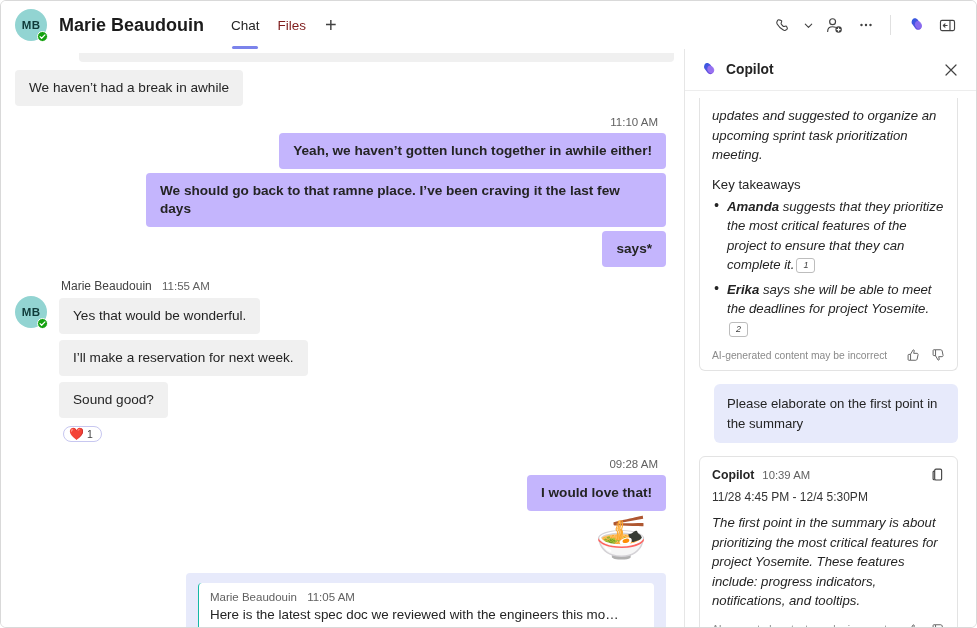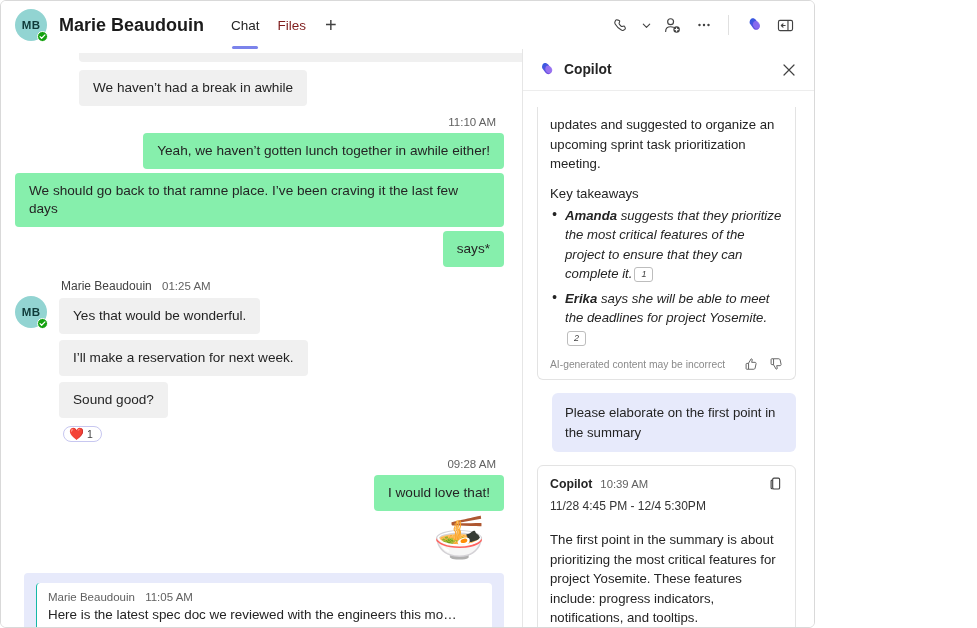--- a/index.html
+++ b/index.html
@@ -9,21 +9,21 @@
   }
   body {
     width: 977px;
     height: 628px;
     font-family: "Liberation Sans", sans-serif;
     color: #242424;
     overflow: hidden;
   }
   .app {
     position: relative;
-    width: 815px;
+    width: 977px;
     height: 628px;
     box-sizing: border-box;
     border: 1px solid #d9d9d9;
     border-radius: 6px;
     overflow: hidden;
     background: #fff;
     display: flex;
     flex-direction: column;
   }
 
@@ -164,21 +164,21 @@
   .bubble {
     border-radius: 4px;
     padding: 9px 14px;
     font-size: 13.6px;
     line-height: 18px;
     color: #242424;
     max-width: 520px;
     box-sizing: border-box;
   }
   .bubble.in { background: #f0f0f0; }
-  .bubble.out { background: #86efac; }
+  .bubble.out { background: #c4b5fd; font-weight: bold; }
   .ts {
     font-size: 11.5px;
     color: #616161;
     text-align: right;
     margin: 10px 8px 5px 0;
   }
   .partial {
     height: 9px;
     background: #f0f0f0;
     width: 595px;
@@ -307,21 +307,22 @@
     border-top: none;
     border-top-left-radius: 0;
     border-top-right-radius: 0;
     margin-top: -1px;
     padding-top: 0;
   }
   .cp-p {
     font-size: 13.2px;
     line-height: 19.5px;
     color: #242424;
-    margin: 17px 0 12px 0;
+    margin: 8px 0 12px 0;
+    font-style: italic;
   }
   .cp-h {
     font-size: 13.2px;
     font-weight: 400;
     color: #242424;
     margin: 0 0 5px 0;
   }
   .cp-list { margin: 0 0 10px 0; padding: 0; list-style: none; }
   .cp-list li {
     position: relative;
@@ -475,21 +476,21 @@
     </div>
   </div>
 
   <div class="body">
 
     <div class="chat">
       <div class="chat-inner">
 
         <div class="partial"></div>
 
-        <div class="msg-row" style="margin-left:64px;margin-top:8px;">
+        <div class="msg-row" style="margin-top:8px;">
           <div class="bubble in">We haven’t had a break in awhile</div>
         </div>
 
         <div class="ts">11:10 AM</div>
 
         <div class="msg-row out">
           <div class="bubble out">Yeah, we haven’t gotten lunch together in awhile either!</div>
         </div>
 
         <div class="msg-row out" style="margin-top:4px;">
@@ -505,21 +506,21 @@
             <div class="avatar">MB</div>
             <div class="presence">
               <svg width="7" height="7" viewBox="0 0 8 8">
                   <path d="M1.2 4.2 L3 6 L6.8 2.2" stroke="#fff" stroke-width="1.4" fill="none" stroke-linecap="round" stroke-linejoin="round"></path>
                 </svg>
             </div>
           </div>
           <div class="grp-body">
             <div class="sender-line">
               <span class="nm">Marie Beaudouin</span>
-              <span class="tm">01:25 AM</span>
+              <span class="tm">11:55 AM</span>
             </div>
             <div><span class="bubble in">Yes that would be wonderful.</span></div>
             <div><span class="bubble in">I’ll make a reservation for next week.</span></div>
             <div><span class="bubble in">Sound good?</span></div>
             <div class="reaction">
               <span class="emo">❤️</span>
               <span>1</span>
             </div>
           </div>
         </div>

